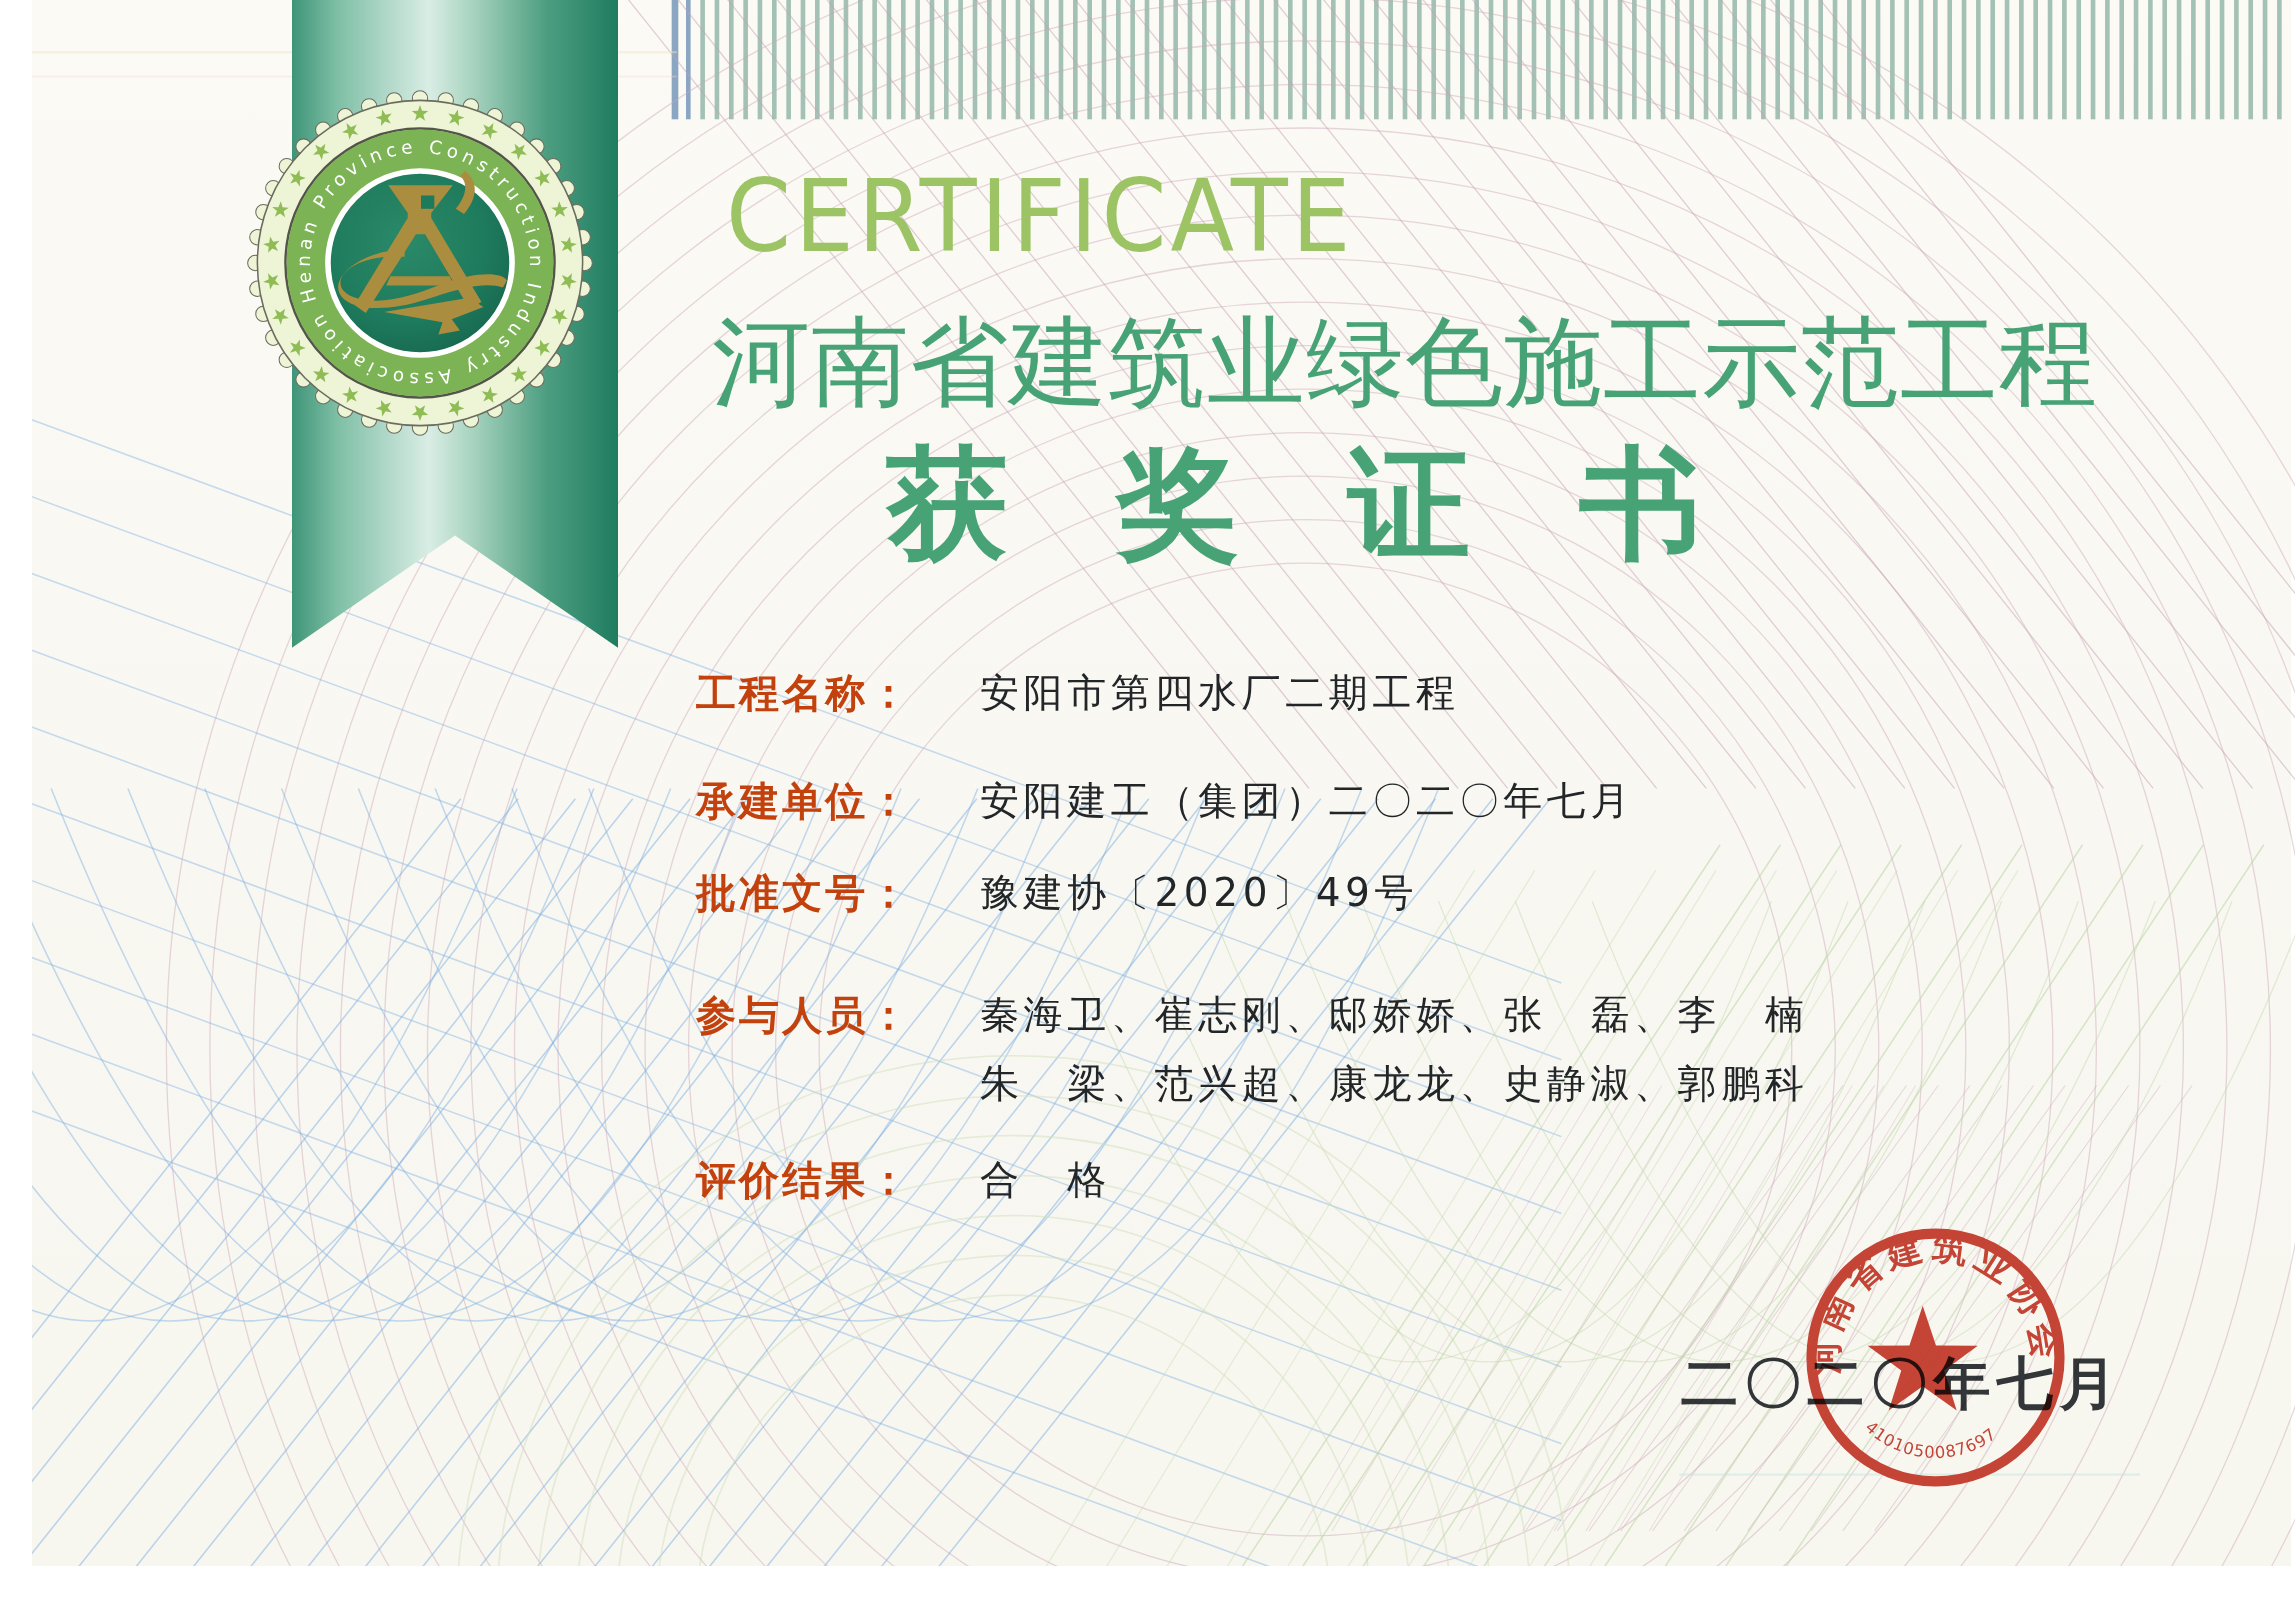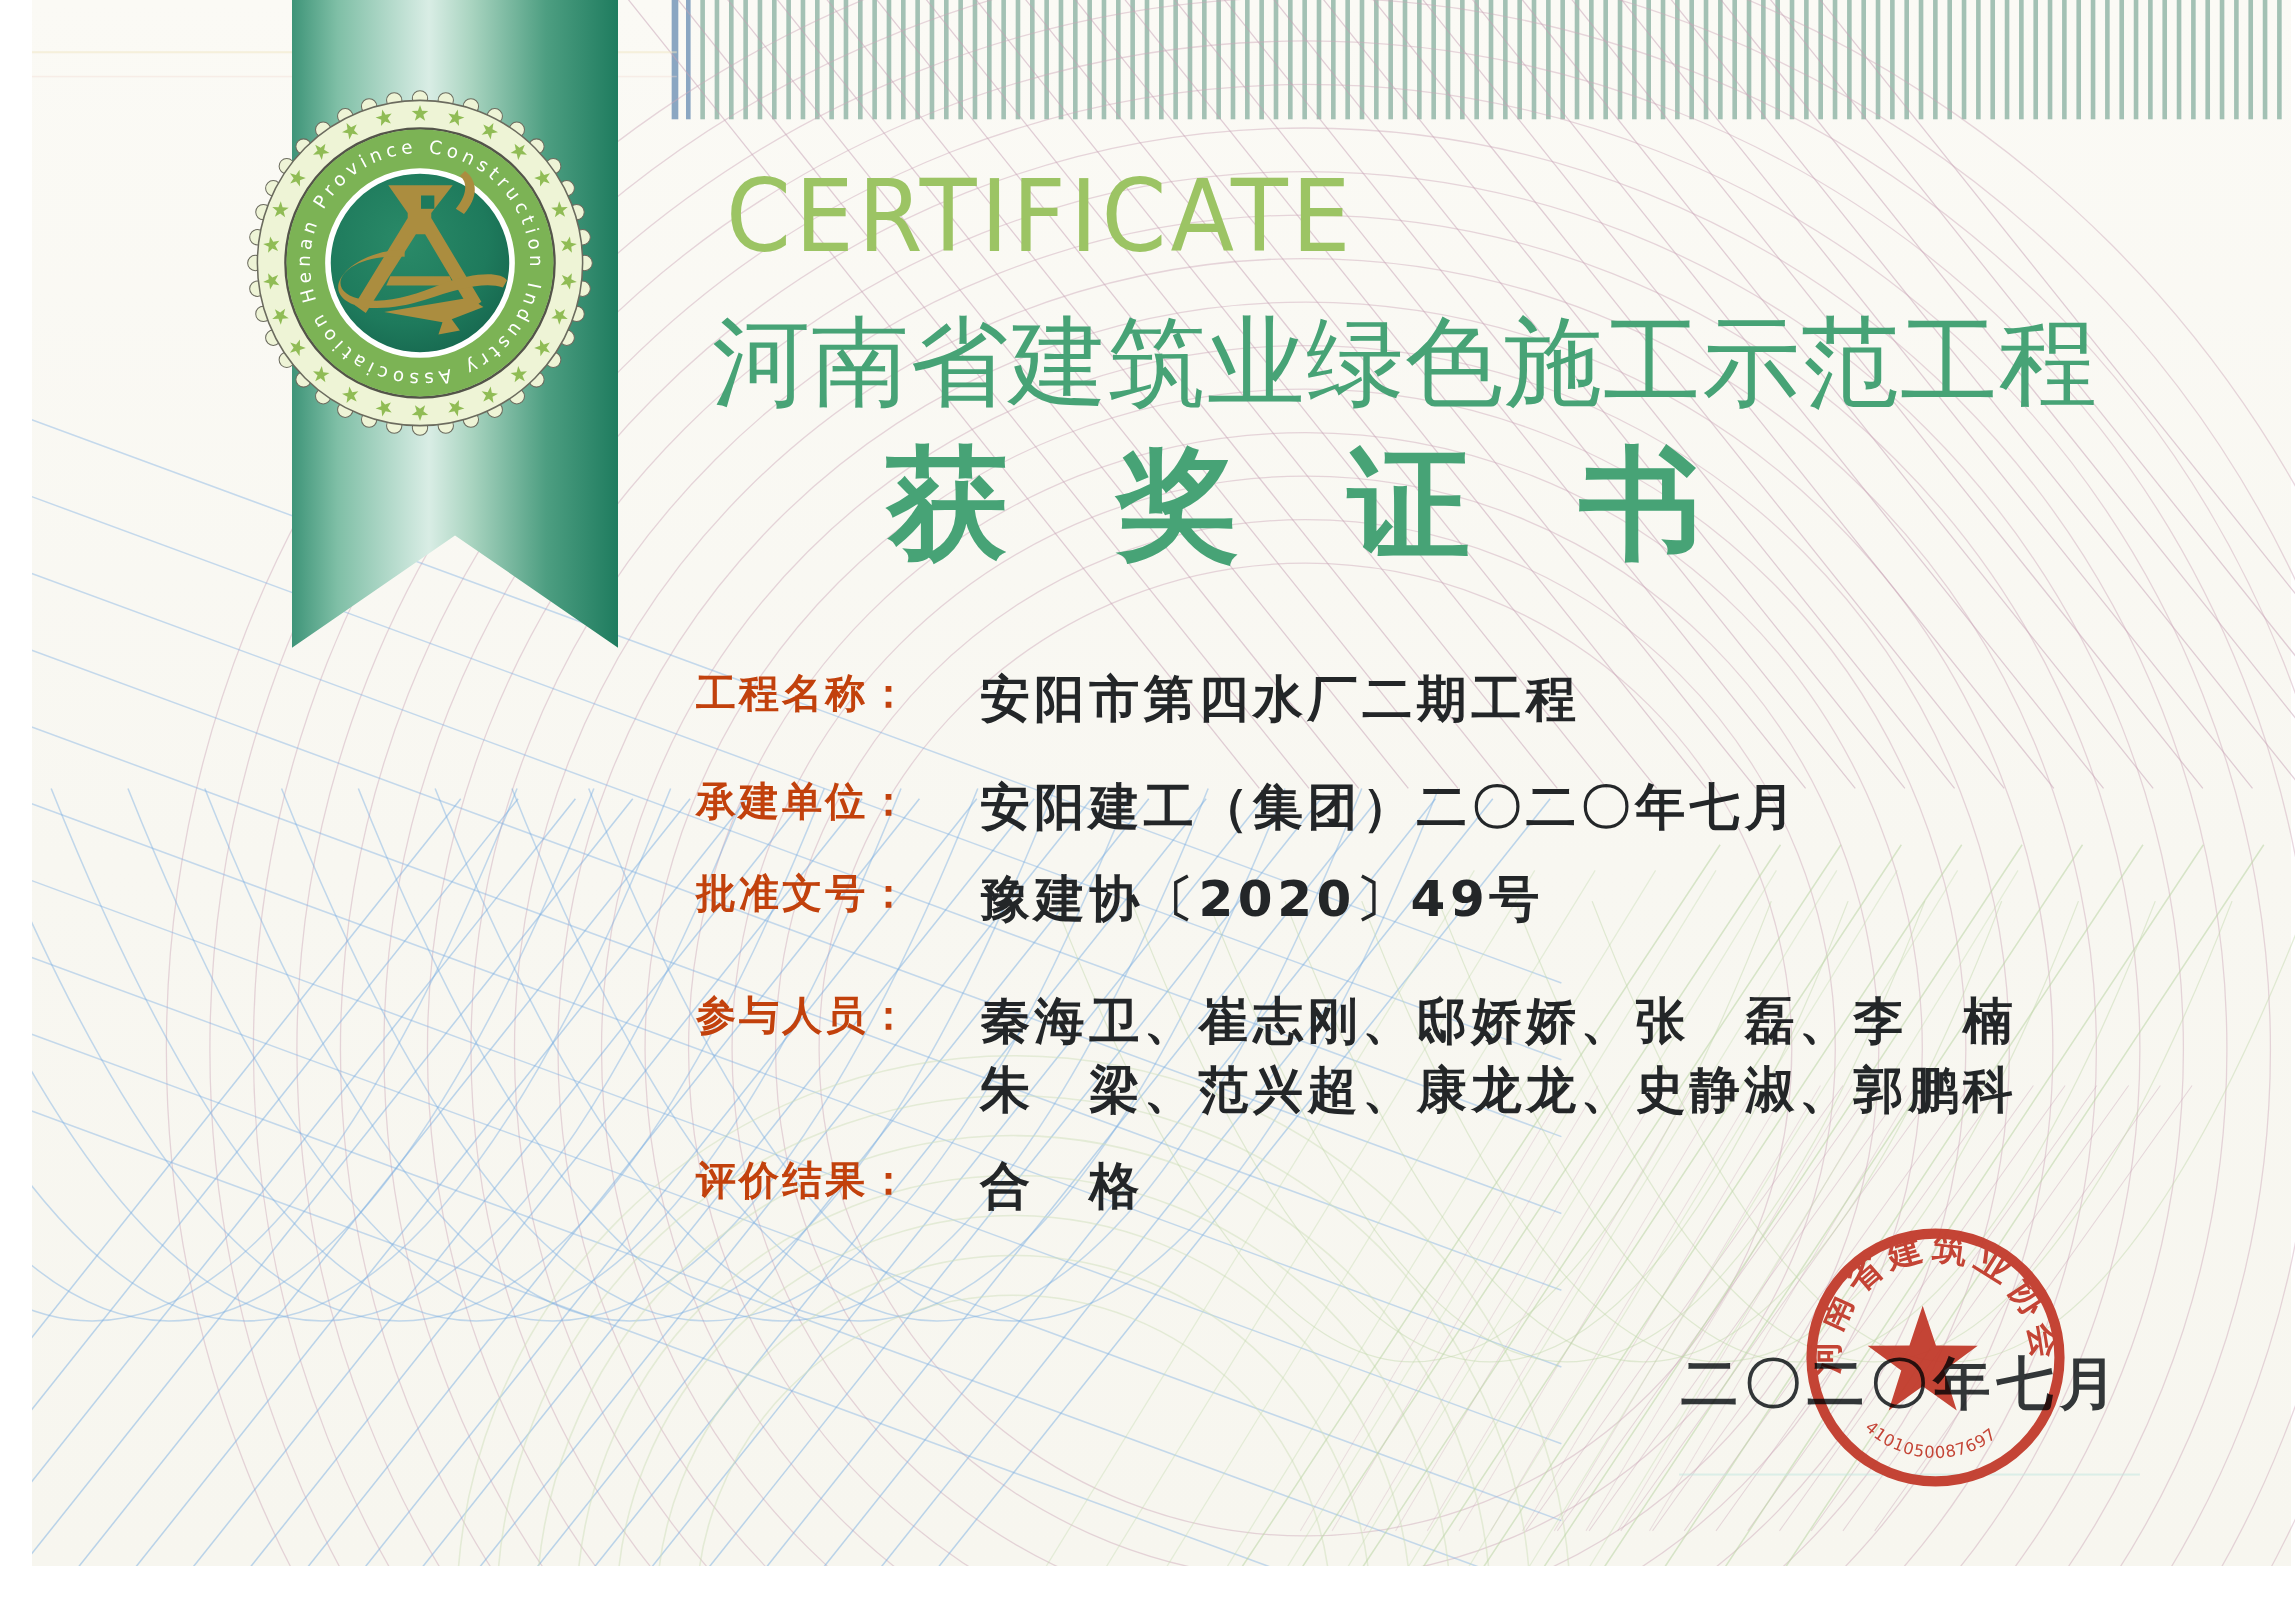--- a/index.html
+++ b/index.html
@@ -32,21 +32,21 @@
   }
   #subtitle-cn{
     left:886px;top:424px;font-size:122px;font-weight:700;letter-spacing:109px;color:#47a376;
   }
   
   .row{position:absolute;left:696px;z-index:4;white-space:nowrap;}
   .row .lab{
     display:inline-block;font-size:40px;font-weight:800;letter-spacing:3.1px;color:#c2410c;
   }
   .row .val{
-    position:absolute;left:284px;top:0;font-size:50px;font-weight:700;letter-spacing:4.6px;color:#232628;
+    position:absolute;left:284px;top:0;font-size:39px;font-weight:400;letter-spacing:4.6px;color:#232628;
   }
   #row-project{top:666px;} #row-contractor{top:774px;} #row-approval{top:866px;}
   #row-participants{top:959px;margin-top:29px;} #row-participants2{top:1057px;} #row-evaluation{top:1153px;}
   
   #stamp{position:absolute;left:1769px;top:1191px;width:333px;height:333px;z-index:5;opacity:.95;}
   #issue-date{
     left:1681px;top:1346px;font-size:57px;font-weight:600;letter-spacing:6.1px;color:#33383b;
     z-index:6;mix-blend-mode:multiply;
   }
   

